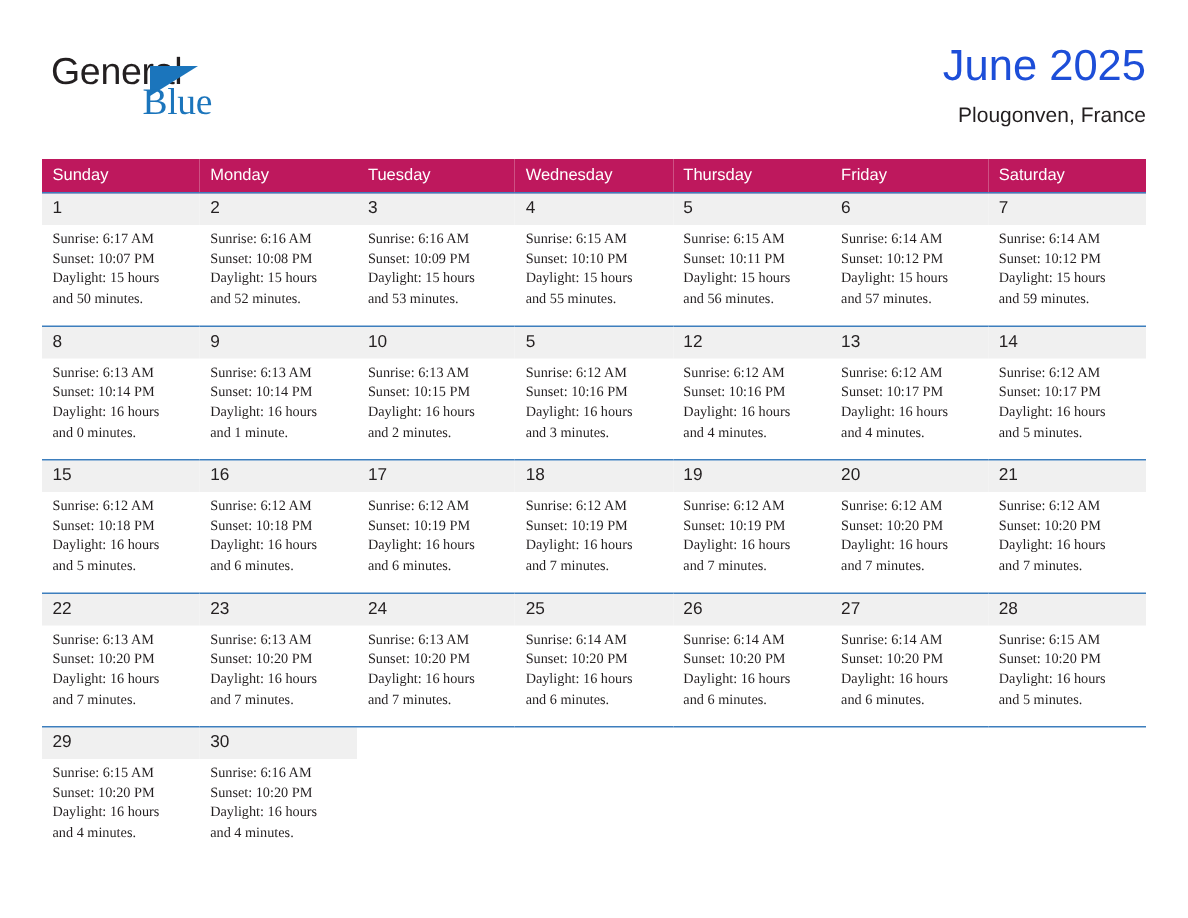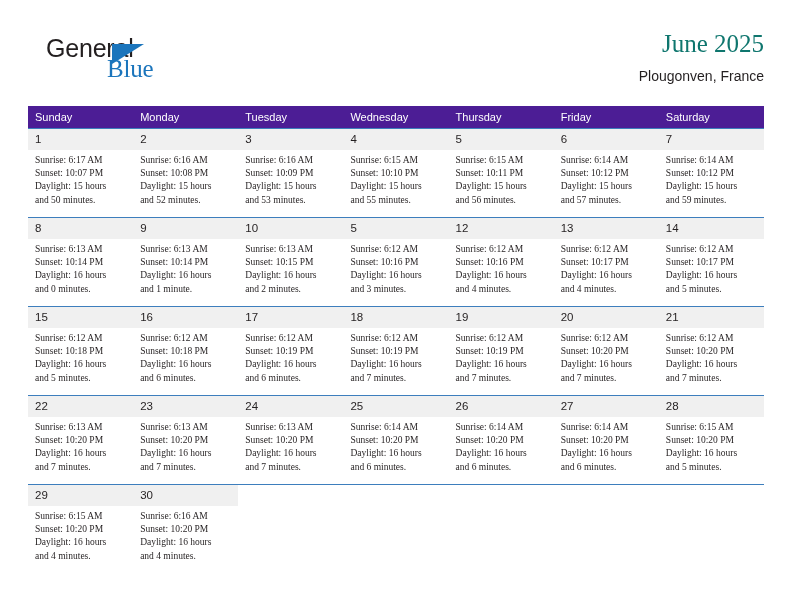--- a/index.html
+++ b/index.html
@@ -21,21 +21,20 @@
     box-sizing: border-box;
   }
 
   
   .header {
     position: absolute;
     left: 28px;
     top: 26px;
     right: 28px;
     height: 72px;
-    margin-left: 12px;
   }
   .logo {
     position: absolute;
     left: 6px;
     top: 8px;
     width: 200px;
     height: 56px;
   }
   .logo-general {
     position: absolute;
@@ -64,45 +63,44 @@
     border-left: 32px solid #1b75bc;
     border-bottom: 20px solid transparent;
   }
   .title-block {
     position: absolute;
     right: 0;
     top: 0;
     text-align: right;
   }
   .cal-title {
-    font-size: 25px;
-    color: #0f766e;
+    font-size: 29px;
+    color: #1d4ed8;
     line-height: 36px;
     white-space: nowrap;
-    font-family: Liberation Serif, serif;
   }
   .cal-subtitle {
     font-size: 14px;
     color: #231f20;
     line-height: 22px;
     margin-top: 3px;
     white-space: nowrap;
   }
 
   
   .calendar {
     position: absolute;
     left: 28px;
     top: 106px;
     width: 736px;
     border-collapse: collapse;
     table-layout: fixed;
   }
   .calendar th {
-    background: #4c1d95;
+    background: #be185d;
     color: #ffffff;
     font-size: 11px;
     font-weight: normal;
     text-align: left;
     padding: 5px 0 5px 7px;
     height: 12px;
     border: none;
   }
   .calendar td {
     vertical-align: top;

